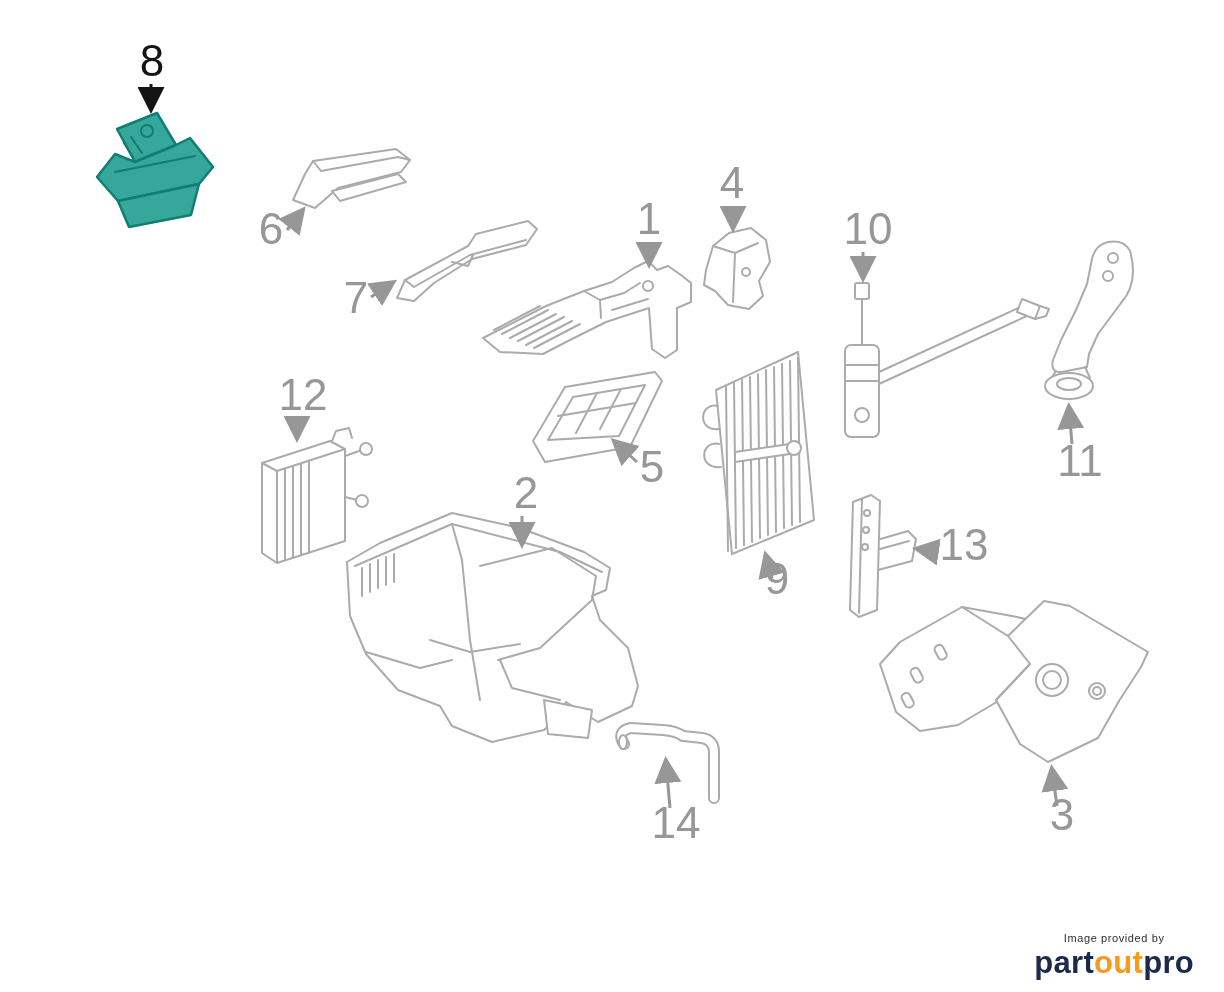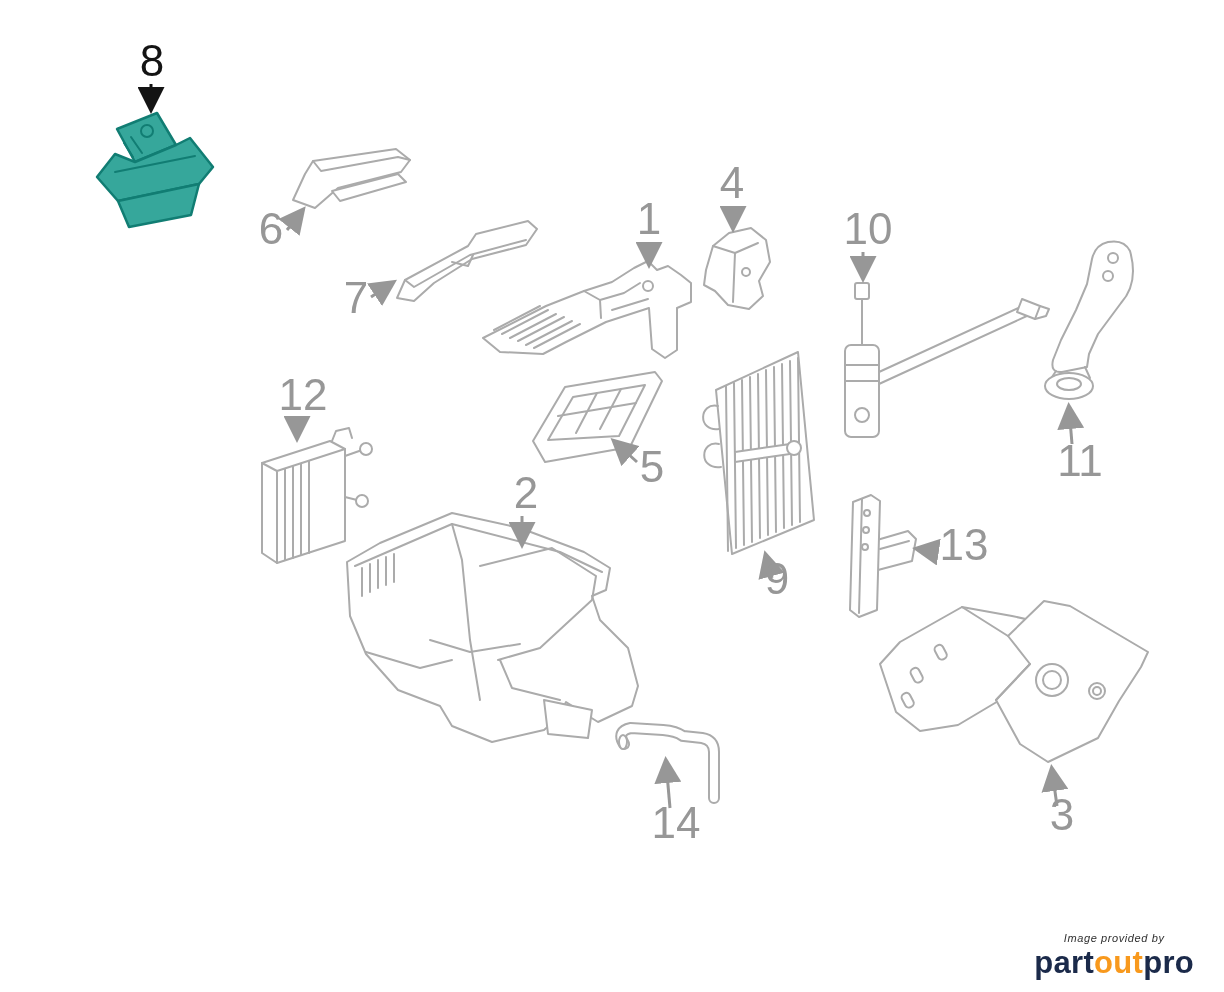--- a/index.html
+++ b/index.html
@@ -21,21 +21,20 @@
   .listing-note {
     position:absolute; left:8px; bottom:12px;
     font-size:24px; color:#e8250e; white-space:nowrap;
   }
   .credit {
     position:absolute; right:30px; bottom:14px; text-align:center;
   }
   .credit-caption {
     font-size:11px; color:#2e2e2e; letter-spacing:0.6px; margin-bottom:3px;
     white-space:nowrap;
-    font-style:italic;
   }
   .credit-logo {
     font-size:31px; font-weight:bold; line-height:1; letter-spacing:0.3px;
     white-space:nowrap;
   }
   .b-part, .b-pro { color:#1b2a4a; }
   .b-out { color:#f8991d; }
 </style>
 </head>
 <body>

